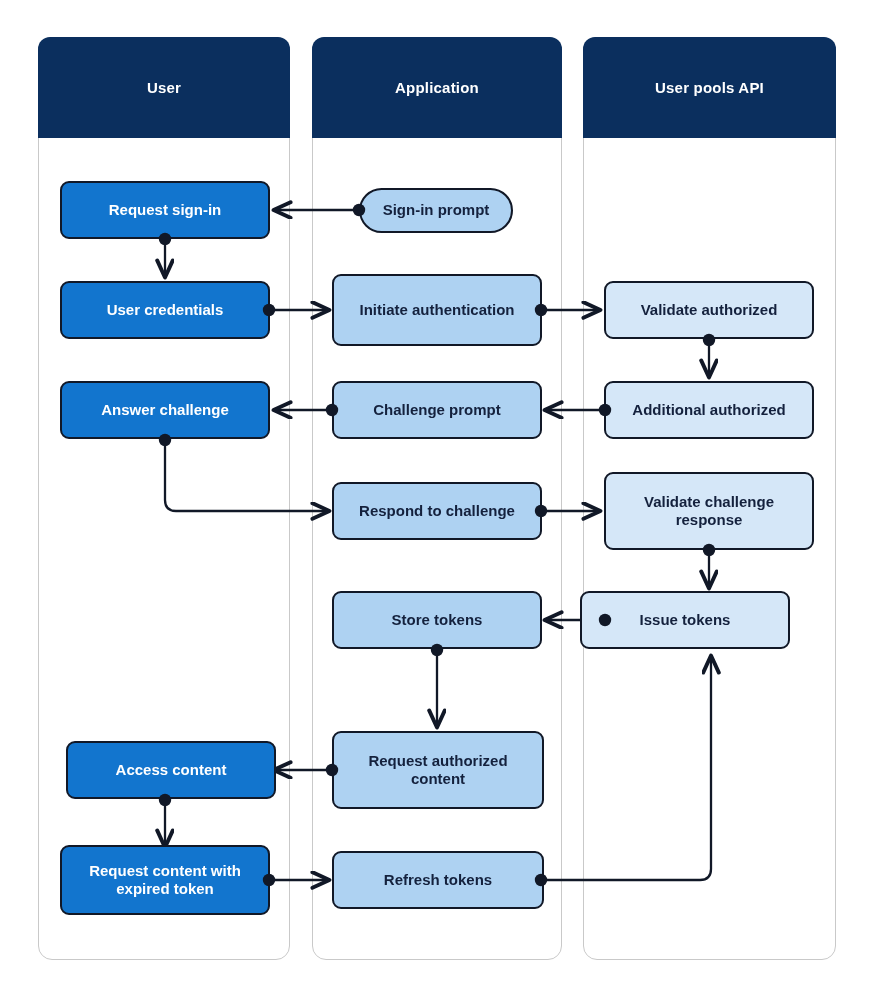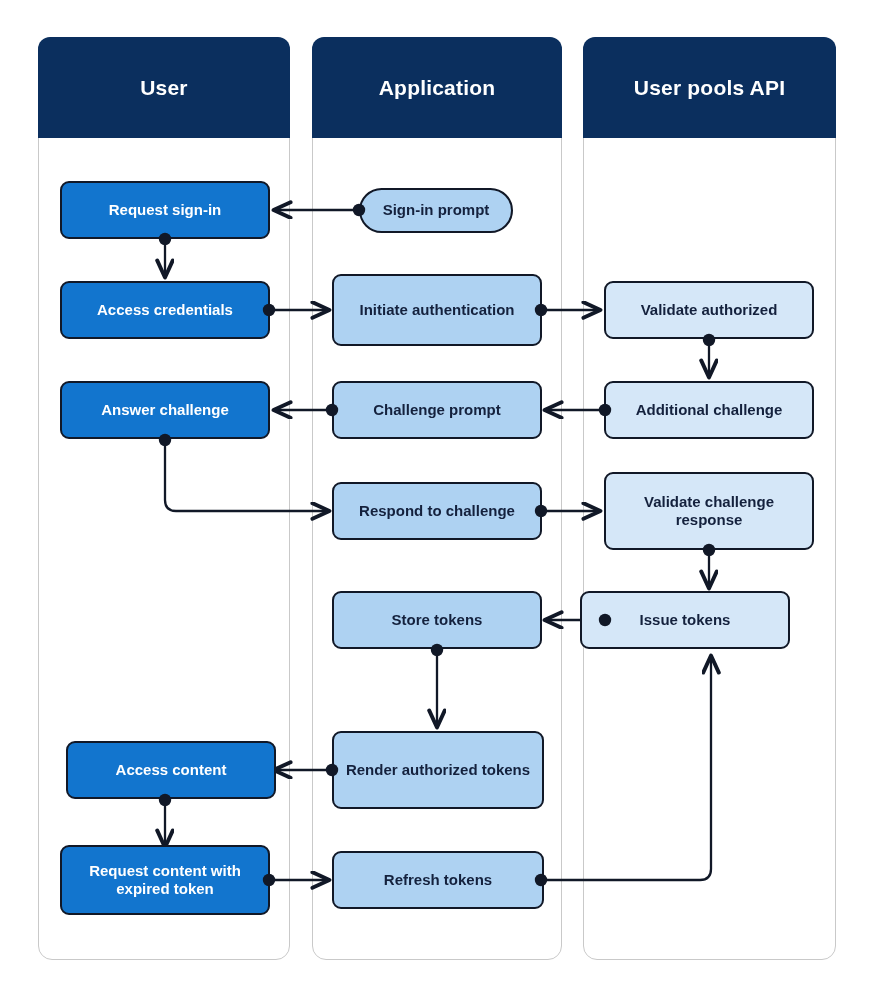--- a/index.html
+++ b/index.html
@@ -31,21 +31,21 @@
     position: absolute;
     box-sizing: border-box;
     background: #0b2f5e;
     border-radius: 12px 12px 0 0;
     display: flex;
     align-items: center;
     justify-content: center;
   }
   .lane-header span {
     color: #ffffff;
-    font-size: 21px;
+    font-size: 15px;
     font-weight: bold;
     letter-spacing: 0.2px;
     font-family: "Liberation Sans", sans-serif;
   }
   
   .node {
     position: absolute;
     box-sizing: border-box;
     border: 2.5px solid #111827;
     border-radius: 9px;
@@ -176,21 +176,21 @@
       <circle cx="165" cy="800" r="6.2"></circle>
       <circle cx="269" cy="880" r="6.2"></circle>
       <circle cx="541" cy="880" r="6.2"></circle>
     </g>
   </svg>
 
   <div class="node user" style="left:60px; top:181px; width:210px; height:58px;">
     <span>Request sign-in</span>
   </div>
   <div class="node user" style="left:60px; top:281px; width:210px; height:58px;">
-    <span>Access credentials</span>
+    <span>User credentials</span>
   </div>
   <div class="node user" style="left:60px; top:381px; width:210px; height:58px;">
     <span>Answer challenge</span>
   </div>
   <div class="node user" style="left:60px; top:741px; width:210px; height:58px;margin-left:6px;">
     <span>Access content</span>
   </div>
   <div class="node user" style="left:60px; top:845px; width:210px; height:70px;">
     <span>Request content with expired token</span>
   </div>
@@ -204,31 +204,31 @@
   <div class="node app" style="left:332px; top:274px; width:210px; height:72px;">
     <span>Initiate authentication</span>
   </div>
   <div class="node app" style="left:332px; top:482px; width:210px; height:58px;">
     <span>Respond to challenge</span>
   </div>
   <div class="node app" style="left:332px; top:591px; width:210px; height:58px;">
     <span>Store tokens</span>
   </div>
   <div class="node app" style="left:332px; top:731px; width:212px; height:78px;">
-    <span>Render authorized tokens</span>
+    <span>Request authorized content</span>
   </div>
   <div class="node app" style="left:332px; top:851px; width:212px; height:58px;">
     <span>Refresh tokens</span>
   </div>
 
   <div class="node api" style="left:604px; top:281px; width:210px; height:58px;">
     <span>Validate authorized</span>
   </div>
   <div class="node api" style="left:604px; top:381px; width:210px; height:58px;">
-    <span>Additional challenge</span>
+    <span>Additional authorized</span>
   </div>
   <div class="node api" style="left:604px; top:472px; width:210px; height:78px;">
     <span>Validate challenge response</span>
   </div>
   <div class="node api" style="left:580px; top:591px; width:210px; height:58px;">
     <span>Issue tokens</span>
   </div>
 
 </div>
 

